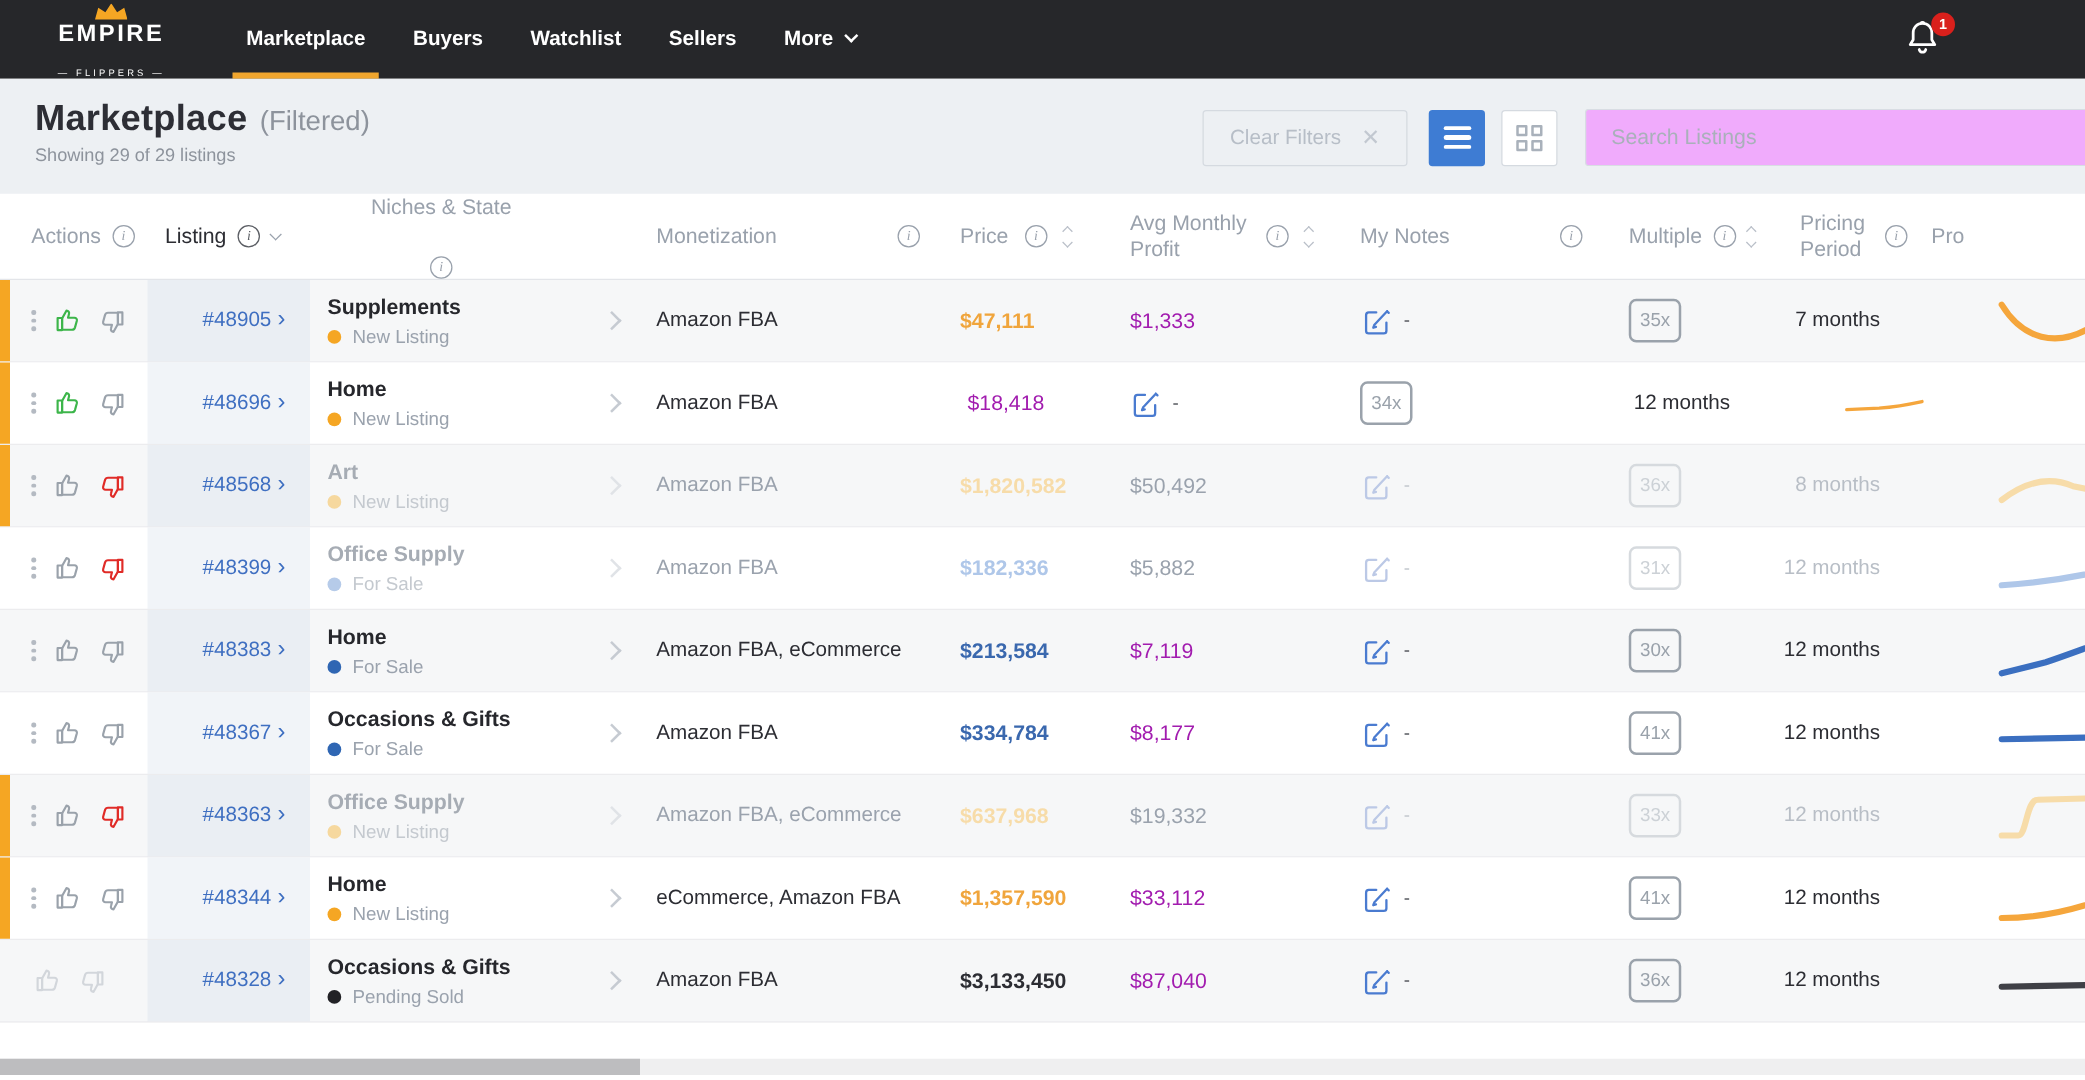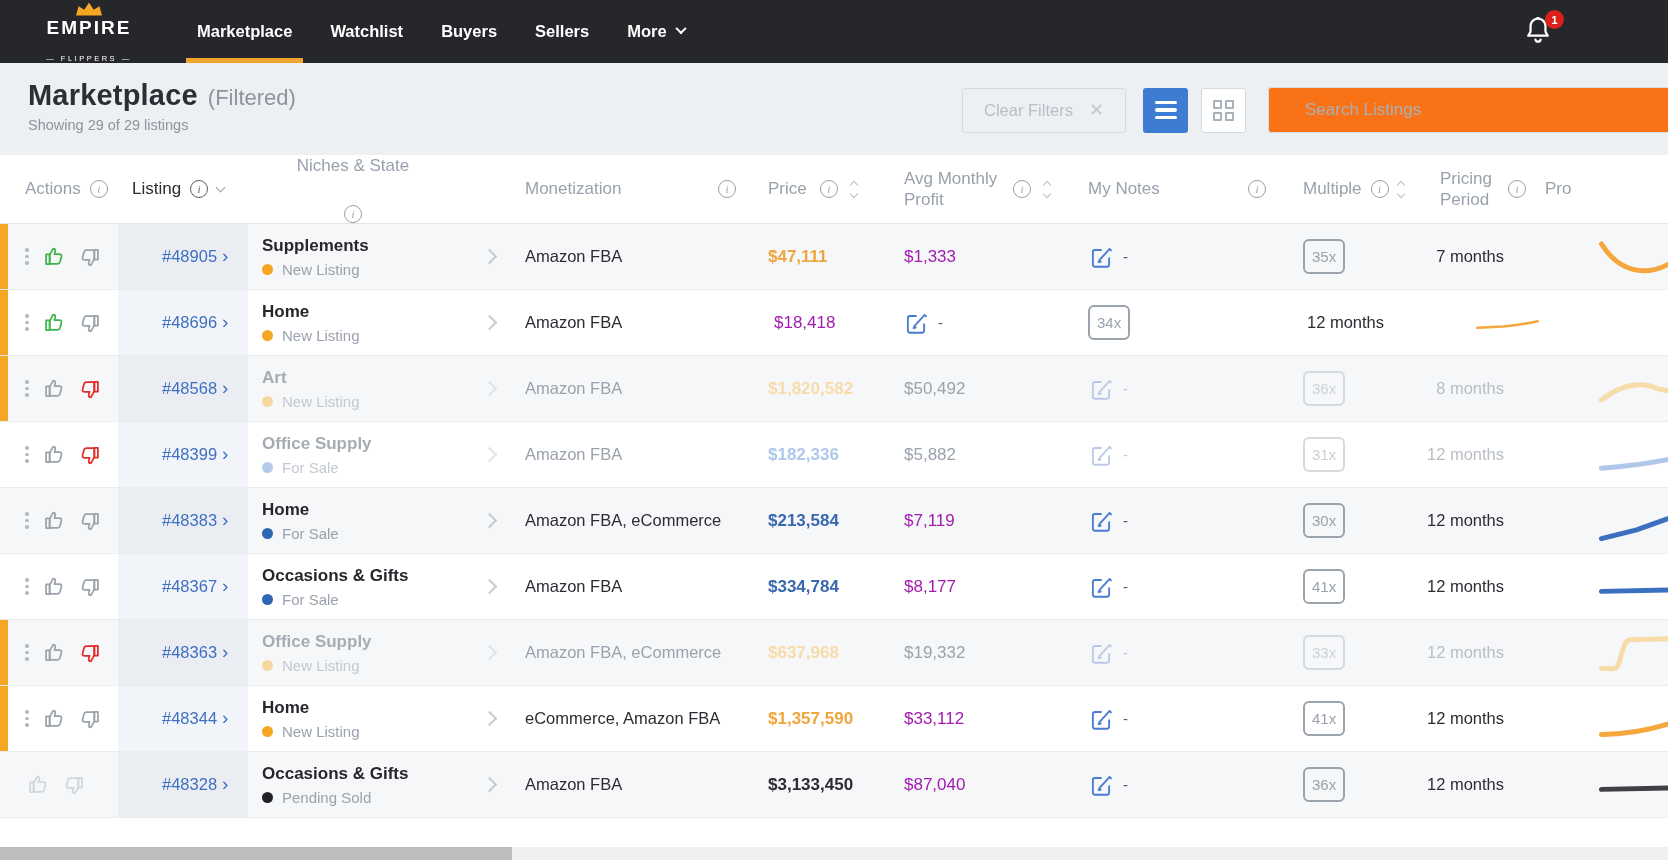--- a/index.html
+++ b/index.html
@@ -28,21 +28,21 @@
   .ph-suffix { font-size:22px; color:#8d939c; margin-left:10px; font-weight:normal; }
   .ph-sub { font-size:14.5px; color:#8d939c; margin-top:5px; }
   .ph-controls { position:absolute; right:0; top:24px; display:flex; align-items:center; }
   .btn-clear { height:45px; border:1px solid #d5dae0; border-radius:3px; background:transparent; color:#b7bec7; font-size:16.5px; display:flex; align-items:center; padding:0 21px; cursor:pointer; }
   .btn-clear .x { margin-left:16px; font-size:18px; color:#c2c8d0; }
   .btn-list { width:45px; height:45px; margin-left:17px; background:#3e7cd3; border-radius:3px; display:flex; flex-direction:column; align-items:center; justify-content:center; gap:4px; cursor:pointer; }
   .btn-list .bar { width:22px; height:3.5px; background:#fff; border-radius:2px; }
   .btn-grid { width:45px; height:45px; margin-left:13px; background:#fff; border:1px solid #d5dae0; border-radius:3px; display:flex; align-items:center; justify-content:center; cursor:pointer; }
   .grid-ic { display:grid; grid-template-columns:9px 9px; grid-template-rows:9px 9px; gap:3px; }
   .grid-ic i { border:2px solid #a9b1bb; border-radius:1px; }
-  .search { width:400px; height:46px; margin-left:22px; background:#f97316; border:1px solid #d8dde3; border-radius:3px 0 0 3px; border-right:none; font-size:17px; color:#3a3b40; padding:0 36px; outline:none; }
+  .search { width:400px; height:46px; margin-left:22px; background:#f0abfc; border:1px solid #d8dde3; border-radius:3px 0 0 3px; border-right:none; font-size:17px; color:#3a3b40; padding:0 20px; outline:none; }
   .search::placeholder { color:#a9b0ba; }
 
   
   .grid-row { display:grid; grid-template-columns:118px 130px 220px 42px 250px 130px 185px 215px 130px 120px 180px; width:1720px; }
   .thead { height:69px; background:#fff; border-bottom:1px solid #e3e5e9; }
   .th { display:flex; align-items:center; color:#99a1ac; font-size:17px; }
   .th .lbl { line-height:1.25; }
   .th-actions { padding-left:25px; gap:9px; }
   .th-listing { padding-left:14px; gap:9px; color:#2c2d33; }
   .th-listing .info { color:#5a5d63; }
@@ -121,24 +121,24 @@
     <div class="logo">
       <div class="crown"></div>
       <div class="logo-line1">EMPIRE</div>
       <div class="logo-line2">— FLIPPERS —</div>
     </div>
     <div class="nav-items">
       <div class="nav-item active">
           <span>Marketplace</span>
         </div>
       <div class="nav-item">
+          <span>Buyers</span>
+        </div>
+      <div class="nav-item">
           <span>Watchlist</span>
-        </div>
-      <div class="nav-item">
-          <span>Buyers</span>
         </div>
       <div class="nav-item">
           <span>Sellers</span>
         </div>
       <div class="nav-item">
           <span>More</span>
           <span class="nav-caret"></span>
         </div>
     </div>
     <div class="bell-wrap">

